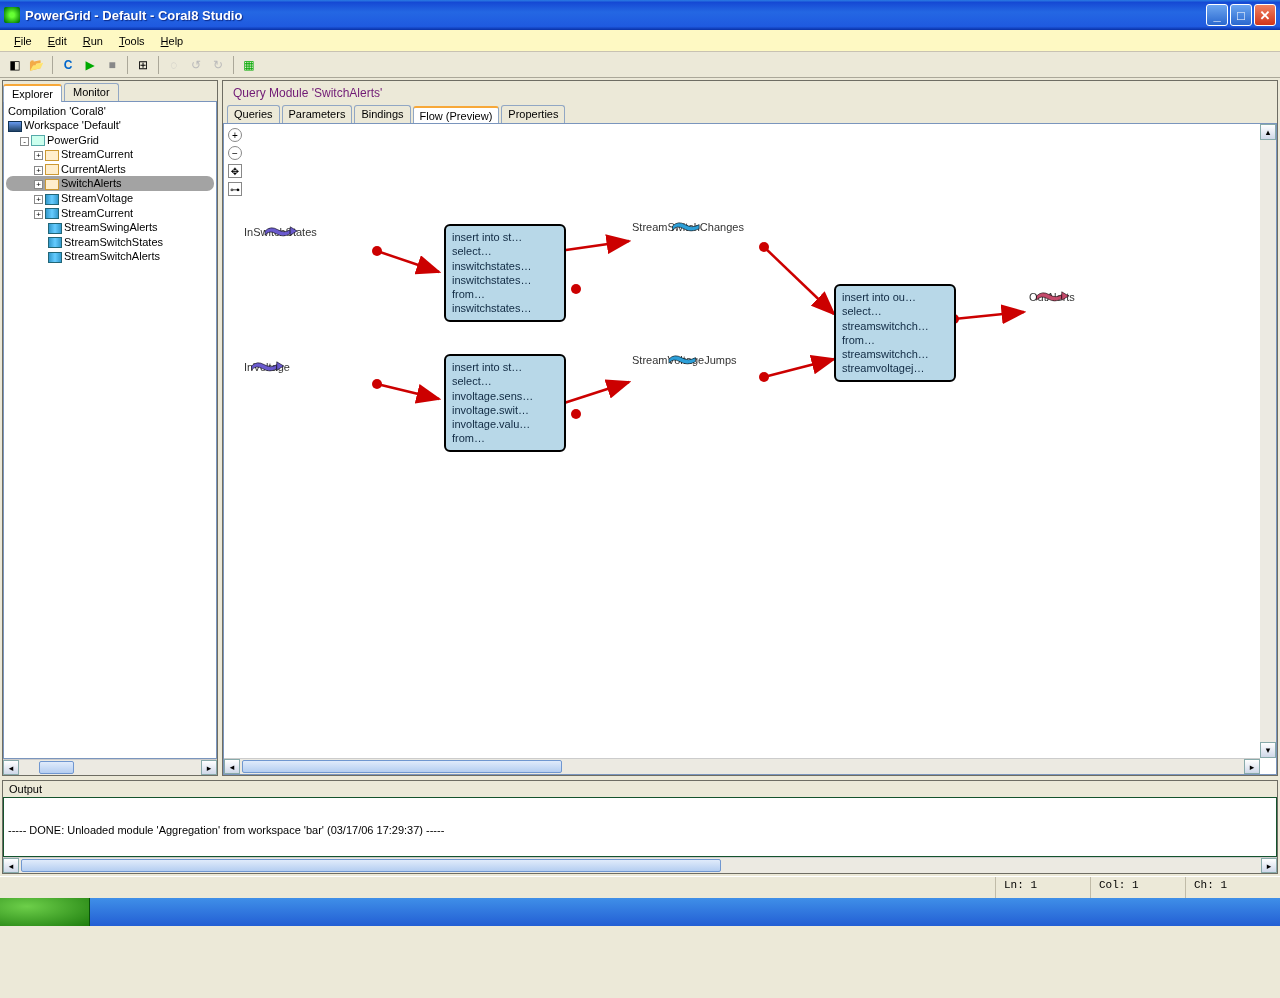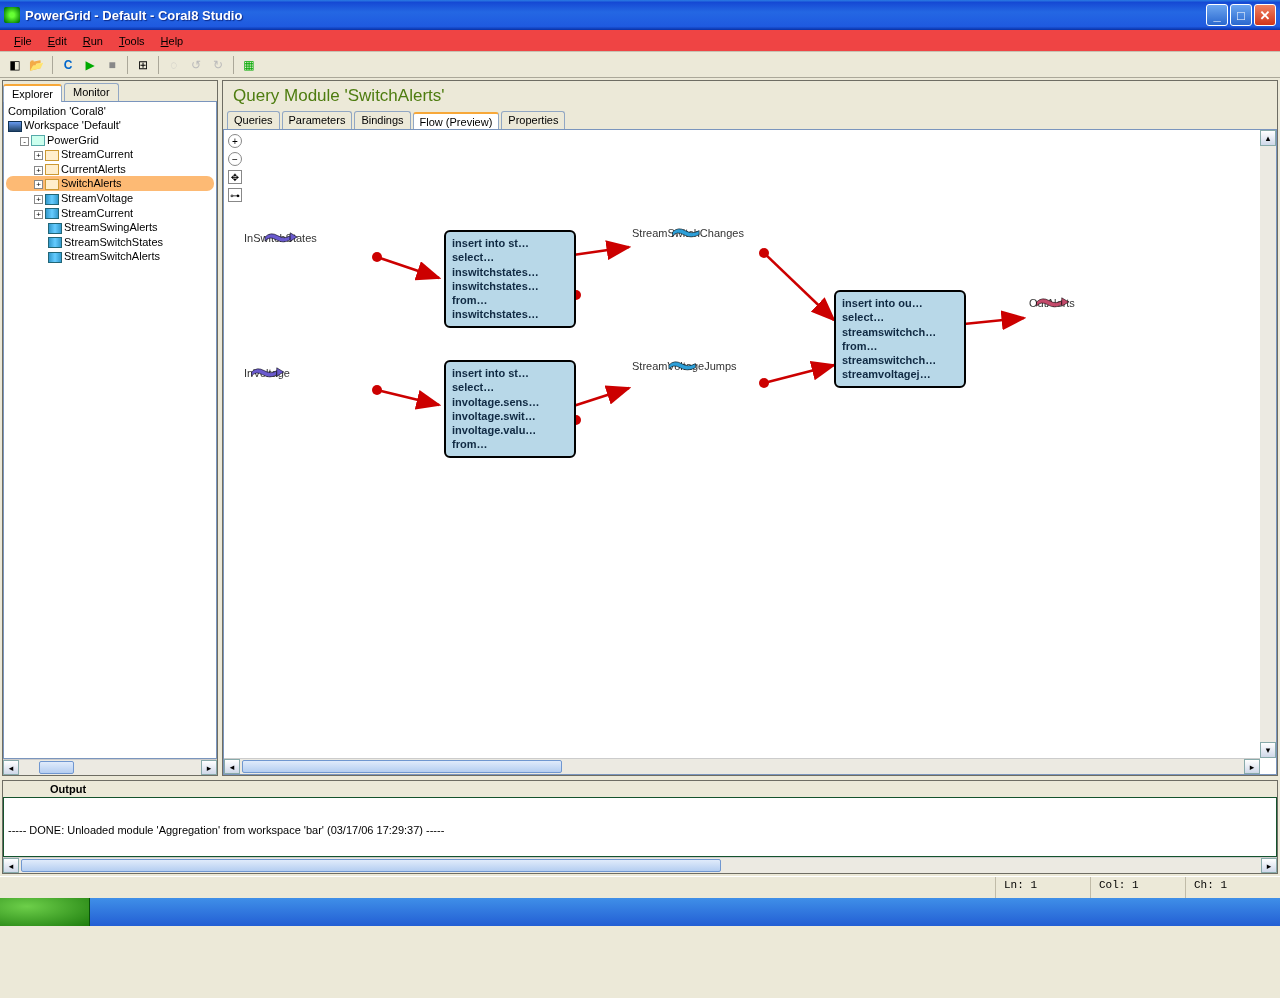--- a/index.html
+++ b/index.html
@@ -3,65 +3,65 @@
 <meta charset="utf-8">
 <style>
 * { box-sizing: border-box; margin: 0; padding: 0; font-family: Tahoma, sans-serif; font-size: 11px; }
 body { background: #ece9d8; overflow: hidden; }
 .titlebar { height: 30px; background: linear-gradient(to bottom, #2b7de3 0%, #1549d4 8%, #2467e3 40%, #1f5ae0 88%, #0930a6 100%); display: flex; align-items: center; padding: 0 4px; color: white; }
 .titlebar .app-icon { width: 16px; height: 16px; margin-right: 5px; background: radial-gradient(circle, #6f3 20%, #070 90%); border-radius: 2px; }
 .titlebar .title { font-weight: bold; font-size: 13px; flex: 1; text-shadow: 1px 1px 1px #0a2a8a; }
 .winbtns { display: flex; gap: 2px; }
 .winbtn { width: 22px; height: 22px; border: 1px solid #fff; border-radius: 3px; background: linear-gradient(#6ca6f0,#2a68cf); display:flex;align-items:center;justify-content:center;color:white;font-weight:bold;font-size:13px; }
 .winbtn.close { background: linear-gradient(#f08262,#d1351a); }
-.menubar { height: 22px; background: #ef4444; display: flex; align-items: center; padding: 0 6px; border-bottom: 1px solid #c8c2b2; }
+.menubar { height: 22px; background: #fef9c3; display: flex; align-items: center; padding: 0 6px; border-bottom: 1px solid #c8c2b2; }
 .menubar span { padding: 2px 8px; }
 .menubar u { text-decoration: underline; }
 .toolbar { height: 26px; background: #ece9d8; border-bottom: 1px solid #aba899; display: flex; align-items: center; padding: 0 6px; gap: 4px; }
 .tbtn { width: 18px; height: 18px; display:flex;align-items:center;justify-content:center; font-size:12px; }
 .tsep { width:1px; height:18px; background:#aba899; margin:0 2px; }
 .maincontainer { display: flex; height: 700px; }
 .leftpanel { width: 216px; border: 1px solid #6e6d63; background: #ece9d8; display:flex; flex-direction:column; margin:2px; }
 .tabs { display: flex; background:#ece9d8; padding-top:2px; }
 .tab { padding: 2px 8px; border:1px solid #91a7c4; background:#ece9d8; border-bottom:none; border-top-left-radius:3px; border-top-right-radius:3px; margin-right:2px; }
 .tab.active { background:#fff; border-top:2px solid #f7a839; position:relative; top:1px; }
 .tree { flex:1; background:white; border:1px solid #7a95bd; overflow:auto; padding:2px; }
 .treenode { padding:1px 2px; white-space:nowrap; }
 .treenode .exp { display:inline-block; width:9px; height:9px; border:1px solid #888; font-size:8px; line-height:7px; text-align:center; margin-right:2px; background:white; }
 .treenode .ic { display:inline-block; width:14px; height:11px; margin-right:2px; vertical-align:middle; }
 .ic-ws { background: linear-gradient(#69e,#246); border:1px solid #135; }
 .ic-pj { background: #cfe; border:1px solid #5aa; }
 .ic-mod { background: #fec; border:1px solid #c93; }
 .ic-str { background: linear-gradient(90deg,#39c,#6cf,#39c); border:1px solid #267; }
-.treenode.selected { background:#fdba74;border-radius:7px; }
+.treenode.selected { background:#a3a3a3;border-radius:7px; }
 .ind1{padding-left:14px;} .ind2{padding-left:28px;} .ind3{padding-left:42px;}
 .hscroll { height:16px; background:#e9e7dd; display:flex; align-items:center; border-top:1px solid #ccc; }
 .hscroll .btn {width:16px;height:15px;background:linear-gradient(#fff,#cfd8e9);border:1px solid #8aa;display:flex;align-items:center;justify-content:center;font-size:9px;}
 .hscroll .track{flex:1;background:#eceae2;height:15px;position:relative;}
 .hscroll .thumb{position:absolute;height:13px;top:1px;background:linear-gradient(#e0ebfb,#b5cef1);border:1px solid #7097d0;border-radius:2px;}
 .rightpanel { flex:1; margin:2px; border:1px solid #6e6d63; background:#ece9d8; display:flex; flex-direction:column; }
-.headerbar { padding:5px 10px; font-size:17px; color:#4d7c0f; }
+.headerbar { padding:5px 10px; font-size:12px; color:#701a75; }
 .subtabs { display:flex; padding-left:4px; }
 .subtab { padding:2px 6px; border:1px solid #91a7c4; background:#ece9d8; border-top-left-radius:3px; border-top-right-radius:3px; margin-right:2px; border-bottom:none; }
 .subtab.active { background:#fff; border-top:2px solid #f7a839; position:relative; top:1px; }
 .canvas-wrap { flex:1; background:white; border:1px solid #7a95bd; position:relative; overflow:hidden; }
 .canvas-tools { position:absolute; left:4px; top:4px; display:flex; flex-direction:column; gap:4px; }
 .ctool { width:14px; height:14px; border:1px solid #888; border-radius:7px; display:flex;align-items:center;justify-content:center;font-size:10px;background:white; }
 .ctool.sq { border-radius:0; }
 .canvas { position:absolute; inset:0; }
 .canvas svg { position:absolute; inset:0; width:100%; height:100%; }
 .node-input { position:absolute; }
 .wave { width:95px; height:40px; }
 .node-label { font-size:11px; color:#333; margin-top:2px; }
-.query-box { position:absolute; background:#b8d8e8; border:2px solid #000; border-radius:6px; padding:4px 6px; font-size:11px; color:#102a43; line-height:1.3; width:132px;font-weight:bold; }
+.query-box { position:absolute; background:#b8d8e8; border:2px solid #000; border-radius:6px; padding:4px 6px; font-size:11px; color:#102a43; line-height:1.3; width:122px; }
 .dot { fill:#c00; }
 .vscroll { position:absolute; right:0; top:0; bottom:16px; width:16px; background:#eceae2; }
 .vscroll .btn {height:16px;background:linear-gradient(#fff,#cfd8e9);border:1px solid #8aa;display:flex;align-items:center;justify-content:center;font-size:9px;}
 .outputpanel { margin:2px; border:1px solid #6e6d63; background:#ece9d8; }
-.outputpanel .hdr { padding:2px 6px; font-weight:bold;margin-left:41px; }
+.outputpanel .hdr { padding:2px 6px; font-weight:normal; }
 .outtabs { display:flex; padding-left:4px; }
 .outtab { padding:2px 8px; border:1px solid #91a7c4; background:#ece9d8; border-top-left-radius:3px;border-top-right-radius:3px; margin-right:2px; border-bottom:none; }
 .outtab.active { background:#fff; border-top:2px solid #f7a839; position:relative; top:1px; }
 .outtext { background:white; border:1px solid #14532d; height:60px; padding:8px 4px 2px; overflow:auto; }
 .statusbar { height:22px; border-top:1px solid #fff; background:#ece9d8; display:flex; }
 .statusbar .cell { border-left:1px solid #c0bba8; padding:2px 8px;font-family:Liberation Mono, monospace; }
 .statusbar .spacer { flex:1; }
 .taskbar { height:28px; background:linear-gradient(#3f8fe8,#235fd4); }
 .taskbar .start { display:inline-block; height:28px; width:90px; background: radial-gradient(ellipse at 30% 30%, #6dcf4a, #1e7d0e); border-right:1px solid #08530a; }
 </style>

